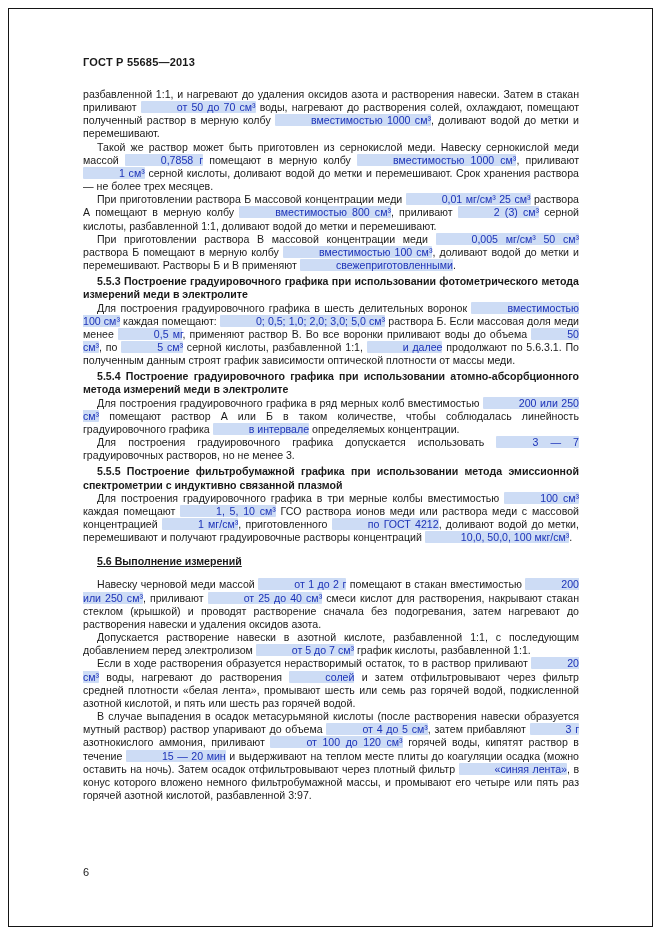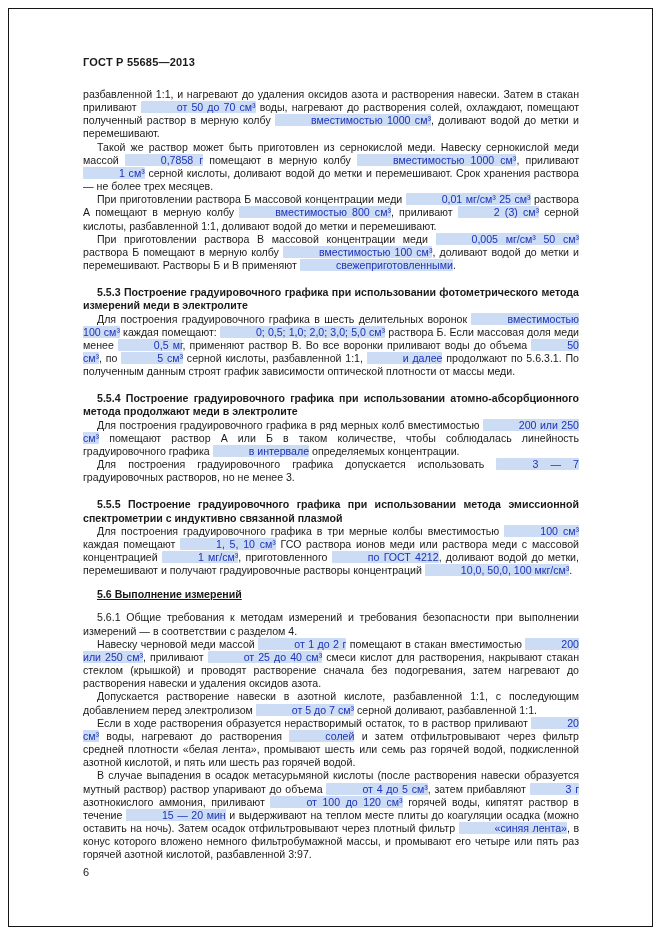--- a/index.html
+++ b/index.html
@@ -38,21 +38,21 @@
     font-size: 10.6px;
     line-height: 13.15px;
     text-align: justify;
   }
   .para { margin: 0; }
   .para.body { text-indent: 14px; }
   .para.body-noindent { text-indent: 0; }
   .para.heading {
     font-weight: bold;
     text-indent: 14px;
-    margin-top: 14px;
+    margin-top: 3px;
   }
   .para.section-heading {
     font-weight: bold;
     text-indent: 14px;
     margin: 11px 0 10px 0;
     text-decoration: underline;
   }
   .hl {
     color: var(--hl-fg, #1d33b8);
     background: var(--hl-bg, #cddcf5);
@@ -73,27 +73,26 @@
   <div class="frame"></div>
   <div class="content">
     <div class="doc-header">ГОСТ Р 55685—2013</div>
     <div class="doc-body">
         <p class="para body-noindent"><span>разбавленной 1:1, и нагревают до удаления оксидов азота и растворения навески. Затем в стакан приливают </span><span class="hl">от 50 до 70 см³</span><span> воды, нагревают до растворения солей, охлаждают, помещают полученный раствор в мерную колбу </span><span class="hl">вместимостью 1000 см³</span><span>, доливают водой до метки и перемешивают.</span></p>
         <p class="para body"><span>Такой же раствор может быть приготовлен из сернокислой меди. Навеску сернокислой меди массой </span><span class="hl">0,7858 г</span><span> помещают в мерную колбу </span><span class="hl">вместимостью 1000 см³</span><span>, приливают </span><span class="hl">1 см³</span><span> серной кислоты, доливают водой до метки и перемешивают. Срок хранения раствора — не более трех месяцев.</span></p>
         <p class="para body"><span>При приготовлении раствора Б массовой концентрации меди </span><span class="hl">0,01 мг/см³ 25 см³</span><span> раствора А помещают в мерную колбу </span><span class="hl">вместимостью 800 см³</span><span>, приливают </span><span class="hl">2 (3) см³</span><span> серной кислоты, разбавленной 1:1, доливают водой до метки и перемешивают.</span></p>
         <p class="para body"><span>При приготовлении раствора В массовой концентрации меди </span><span class="hl">0,005 мг/см³ 50 см³</span><span> раствора Б помещают в мерную колбу </span><span class="hl">вместимостью 100 см³</span><span>, доливают водой до метки и перемешивают. Растворы Б и В применяют </span><span class="hl">свежеприготовленными</span><span>.</span></p>
         <p class="para heading"><span>5.5.3 Построение градуировочного графика при использовании фотометрического метода измерений меди в электролите</span></p>
         <p class="para body"><span>Для построения градуировочного графика в шесть делительных воронок </span><span class="hl">вместимостью 100 см³</span><span> каждая помещают: </span><span class="hl">0; 0,5; 1,0; 2,0; 3,0; 5,0 см³</span><span> раствора Б. Если массовая доля меди менее </span><span class="hl">0,5 мг</span><span>, применяют раствор В. Во все воронки приливают воды до объема </span><span class="hl">50 см³</span><span>, по </span><span class="hl">5 см³</span><span> серной кислоты, разбавленной 1:1, </span><span class="hl">и далее</span><span> продолжают по 5.6.3.1. По полученным данным строят график зависимости оптической плотности от массы меди.</span></p>
-        <p class="para heading"><span>5.5.4 Построение градуировочного графика при использовании атомно-абсорбционного метода продолжают меди в электролите</span></p>
+        <p class="para heading"><span>5.5.4 Построение градуировочного графика при использовании атомно-абсорбционного метода измерений меди в электролите</span></p>
         <p class="para body"><span>Для построения градуировочного графика в ряд мерных колб вместимостью </span><span class="hl">200 или 250 см³</span><span> помещают раствор А или Б в таком количестве, чтобы соблюдалась линейность градуировочного графика </span><span class="hl">в интервале</span><span> определяемых концентрации.</span></p>
         <p class="para body"><span>Для построения градуировочного графика допускается использовать </span><span class="hl">3 — 7</span><span> градуировочных растворов, но не менее 3.</span></p>
-        <p class="para heading"><span>5.5.5 Построение градуировочного графика при использовании метода эмиссионной спектрометрии с индуктивно связанной плазмой</span></p>
+        <p class="para heading"><span>5.5.5 Построение фильтробумажной графика при использовании метода эмиссионной спектрометрии с индуктивно связанной плазмой</span></p>
         <p class="para body"><span>Для построения градуировочного графика в три мерные колбы вместимостью </span><span class="hl">100 см³</span><span> каждая помещают </span><span class="hl">1, 5, 10 см³</span><span> ГСО раствора ионов меди или раствора меди с массовой концентрацией </span><span class="hl">1 мг/см³</span><span>, приготовленного </span><span class="hl">по ГОСТ 4212</span><span>, доливают водой до метки, перемешивают и получают градуировочные растворы концентраций </span><span class="hl">10,0, 50,0, 100 мкг/см³</span><span>.</span></p>
         <p class="para section-heading"><span>5.6 Выполнение измерений</span></p>
-        <p class="para body"><span>5.6.1 Общие требования к методам измерений и требования безопасности при выполнении измерений — в соответствии с разделом 4.</span></p>
         <p class="para body"><span>Навеску черновой меди массой </span><span class="hl">от 1 до 2 г</span><span> помещают в стакан вместимостью </span><span class="hl">200 или 250 см³</span><span>, приливают </span><span class="hl">от 25 до 40 см³</span><span> смеси кислот для растворения, накрывают стакан стеклом (крышкой) и проводят растворение сначала без подогревания, затем нагревают до растворения навески и удаления оксидов азота.</span></p>
-        <p class="para body"><span>Допускается растворение навески в азотной кислоте, разбавленной 1:1, с последующим добавлением перед электролизом </span><span class="hl">от 5 до 7 см³</span><span> серной доливают, разбавленной 1:1.</span></p>
+        <p class="para body"><span>Допускается растворение навески в азотной кислоте, разбавленной 1:1, с последующим добавлением перед электролизом </span><span class="hl">от 5 до 7 см³</span><span> график кислоты, разбавленной 1:1.</span></p>
         <p class="para body"><span>Если в ходе растворения образуется нерастворимый остаток, то в раствор приливают </span><span class="hl">20 см³</span><span> воды, нагревают до растворения </span><span class="hl">солей</span><span> и затем отфильтровывают через фильтр средней плотности «белая лента», промывают шесть или семь раз горячей водой, подкисленной азотной кислотой, и пять или шесть раз горячей водой.</span></p>
         <p class="para body"><span>В случае выпадения в осадок метасурьмяной кислоты (после растворения навески образуется мутный раствор) раствор упаривают до объема </span><span class="hl">от 4 до 5 см³</span><span>, затем прибавляют </span><span class="hl">3 г</span><span> азотнокислого аммония, приливают </span><span class="hl">от 100 до 120 см³</span><span> горячей воды, кипятят раствор в течение </span><span class="hl">15 — 20 мин</span><span> и выдерживают на теплом месте плиты до коагуляции осадка (можно оставить на ночь). Затем осадок отфильтровывают через плотный фильтр </span><span class="hl">«синяя лента»</span><span>, в конус которого вложено немного фильтробумажной массы, и промывают его четыре или пять раз горячей азотной кислотой, разбавленной 3:97.</span></p>
       </div>
   </div>
   <div class="page-number">6</div>
 </div>
 
 </body></html>

